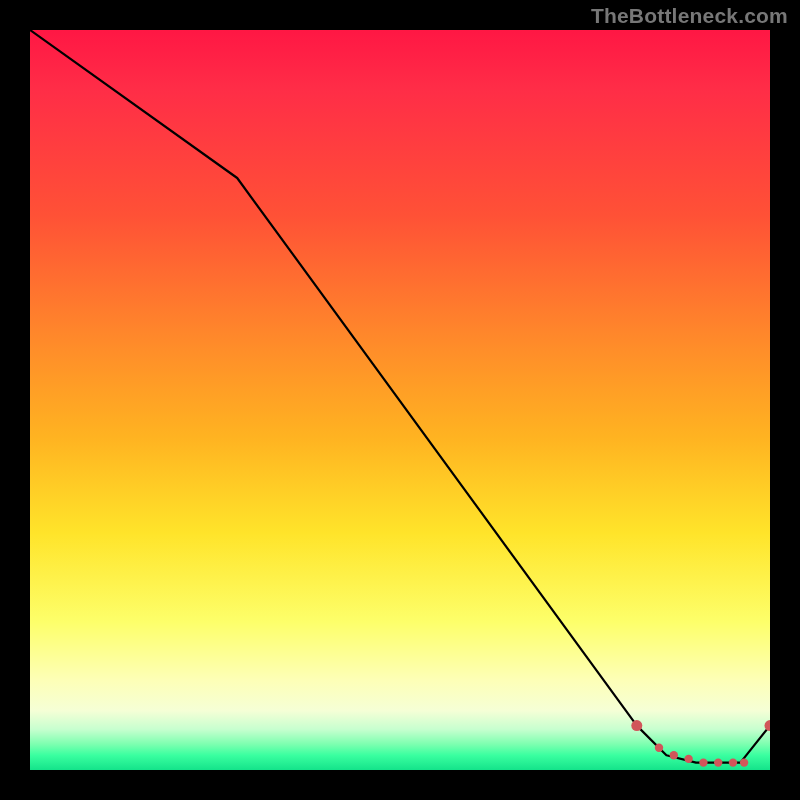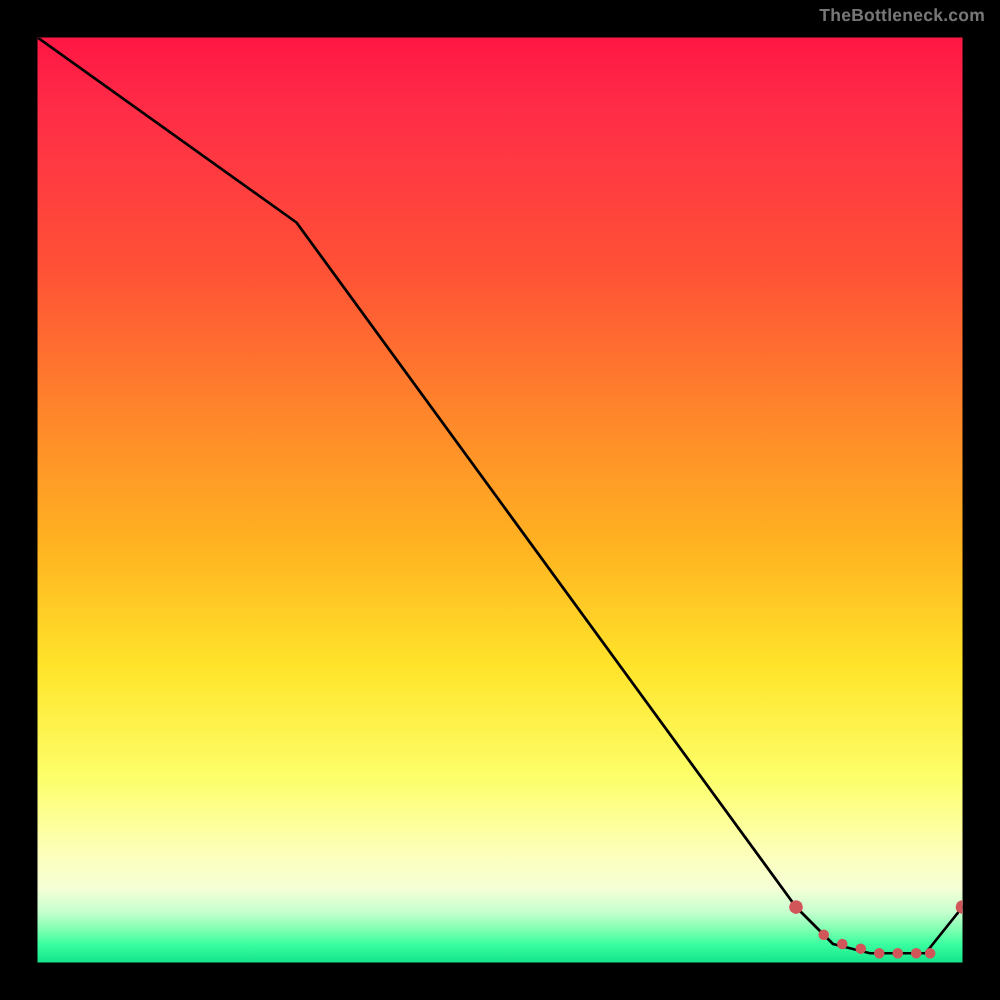--- a/index.html
+++ b/index.html
@@ -15,21 +15,21 @@
     position: relative;
     width: 800px;
     height: 800px;
     background: #000;
   }
   .attribution {
     position: absolute;
     top: 4px;
     right: 12px;
     color: #777;
-    font-size: 14px;
+    font-size: 21px;
     font-weight: 600;
     letter-spacing: 0.2px;
   }
   .plot {
     position: absolute;
     left: 30px;
     top: 30px;
     width: 740px;
     height: 740px;
     

